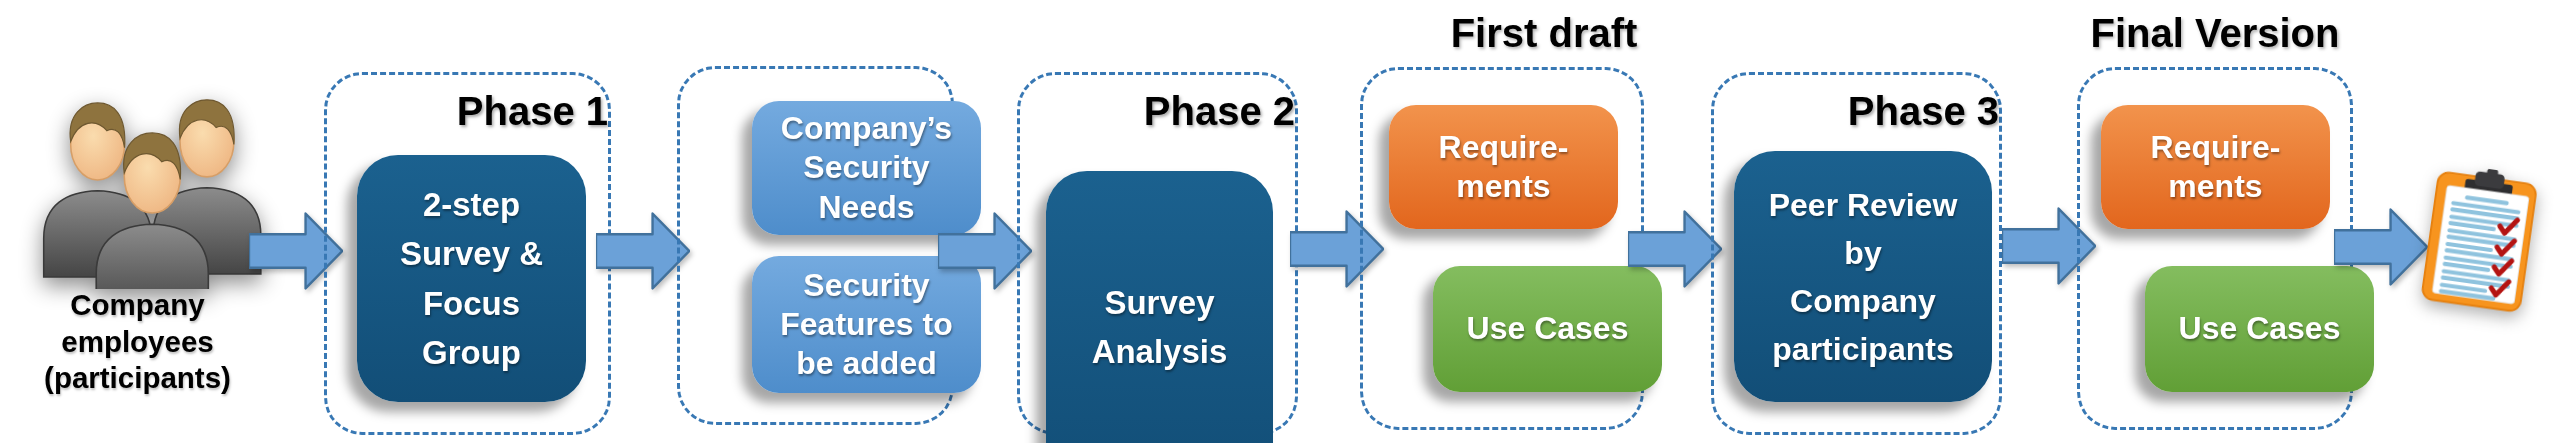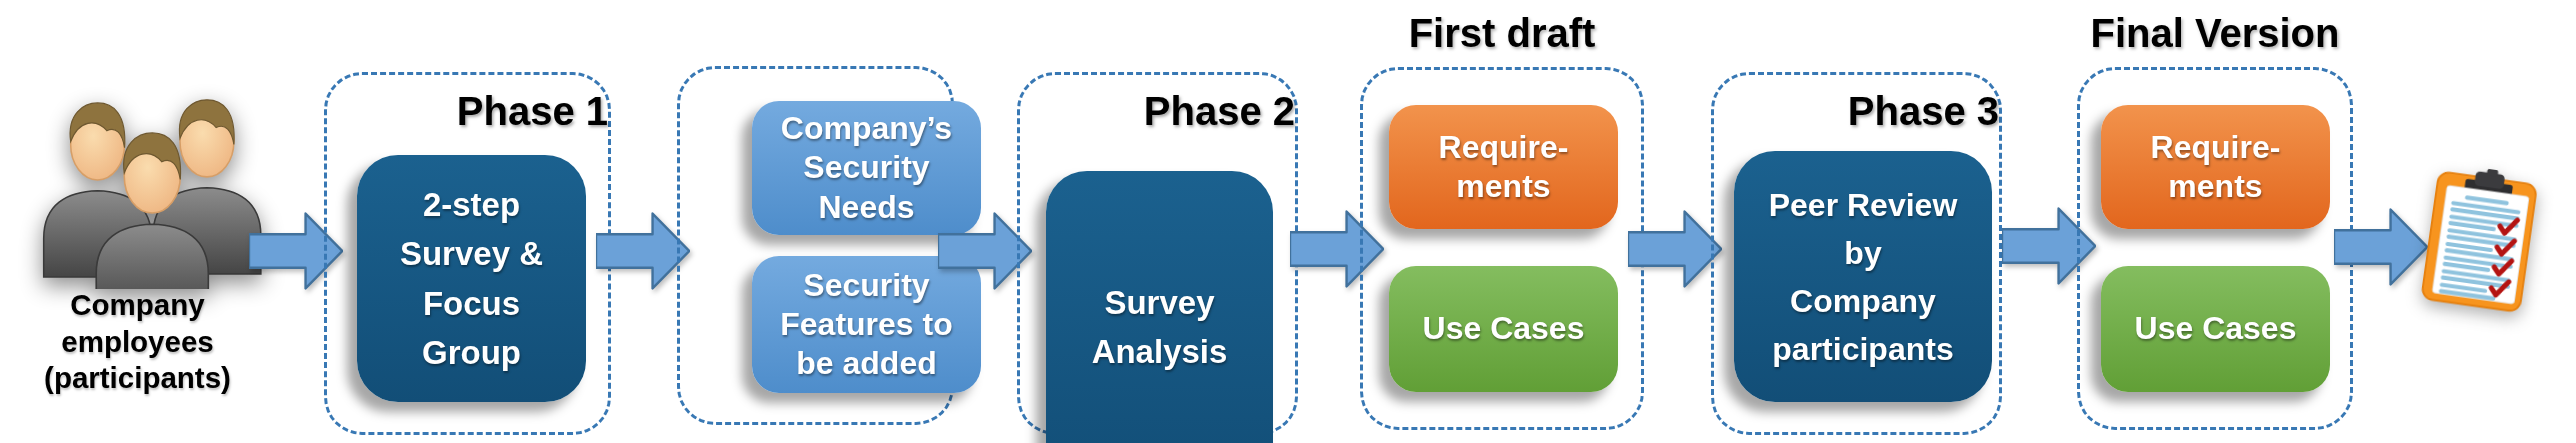--- a/index.html
+++ b/index.html
@@ -28,21 +28,21 @@
     position:absolute;display:flex;align-items:center;justify-content:center;
     text-align:center;color:var(--box-text,#fff);white-space:pre-line;
     box-shadow:-9.6px 9.6px 11px rgba(0,0,0,0.35);
     text-shadow:0.8px 1.6px 2.4px rgba(0,0,0,0.40);box-sizing:border-box;
   }
   .bigbox{border-radius:41px;font-size:33px;line-height:1.5;}
   .smallbox{border-radius:27px;font-size:32px;line-height:1.22;}
   .darkblue {background:linear-gradient(180deg,#1B618F 0%,#124E77 100%);}
   .lightblue{background:linear-gradient(180deg,#74AADF 0%,#4E8DCB 100%);margin-left:48px;}
   .orangebx {background:linear-gradient(180deg,#F2934C 0%,#E2661D 100%);}
-  .greenbx  {background:linear-gradient(180deg,#84BD5F 0%,#619F36 100%);}
+  .greenbx  {background:linear-gradient(180deg,#84BD5F 0%,#619F36 100%);margin-left:44px;}
   
   .arrow{position:absolute;width:94px;height:80px;filter:drop-shadow(2.4px 3.2px 2.4px rgba(0,0,0,0.25));}
   .arrow polygon{fill:var(--arrow-fill,#6BA1D8);stroke:var(--arrow-border,#41719C);stroke-width:3;stroke-linejoin:round;}
   
   .caption{
     position:absolute;text-align:center;color:var(--title-text,#000);
     white-space:pre-line;text-shadow:0.8px 1.6px 2.4px rgba(0,0,0,0.25);
   }
   .src-cap{left:0;top:287px;width:275px;font-size:29.5px;line-height:1.24;}
   .sink-cap{left:2413px;top:331px;width:150px;font-size:28px;line-height:1.38;}
@@ -110,21 +110,21 @@
   <div class="dashed" style="left:1017px;top:72px;width:281px;height:363px">
     <div class="ptitle">Phase 2</div>
     <div class="pbox bigbox darkblue" style="left:26px;top:96px;width:227px;height:312px">Survey
 Analysis</div>
   </div>
 
   <svg class="arrow" style="left:1290px;top:209px" viewBox="0 0 118 100">
       <polygon points="0,29 71,29 71,3 117,50 71,97 71,71 0,71"></polygon>
     </svg>
 
-  <div class="freetitle" style="left:1360px;top:11px;width:284px">First draft</div>
+  <div class="freetitle" style="left:1402px;top:11px;width:284px">First draft</div>
   <div class="dashed" style="left:1360px;top:67px;width:284px;height:363px">
     <div class="pbox smallbox orangebx" style="left:26px;top:35px;width:229px;height:124px">Require-
 ments</div>
     <div class="pbox smallbox greenbx" style="left:26px;top:196px;width:229px;height:126px">Use Cases</div>
   </div>
 
   <svg class="arrow" style="left:1628px;top:209px" viewBox="0 0 118 100">
       <polygon points="0,29 71,29 71,3 117,50 71,97 71,71 0,71"></polygon>
     </svg>
 

